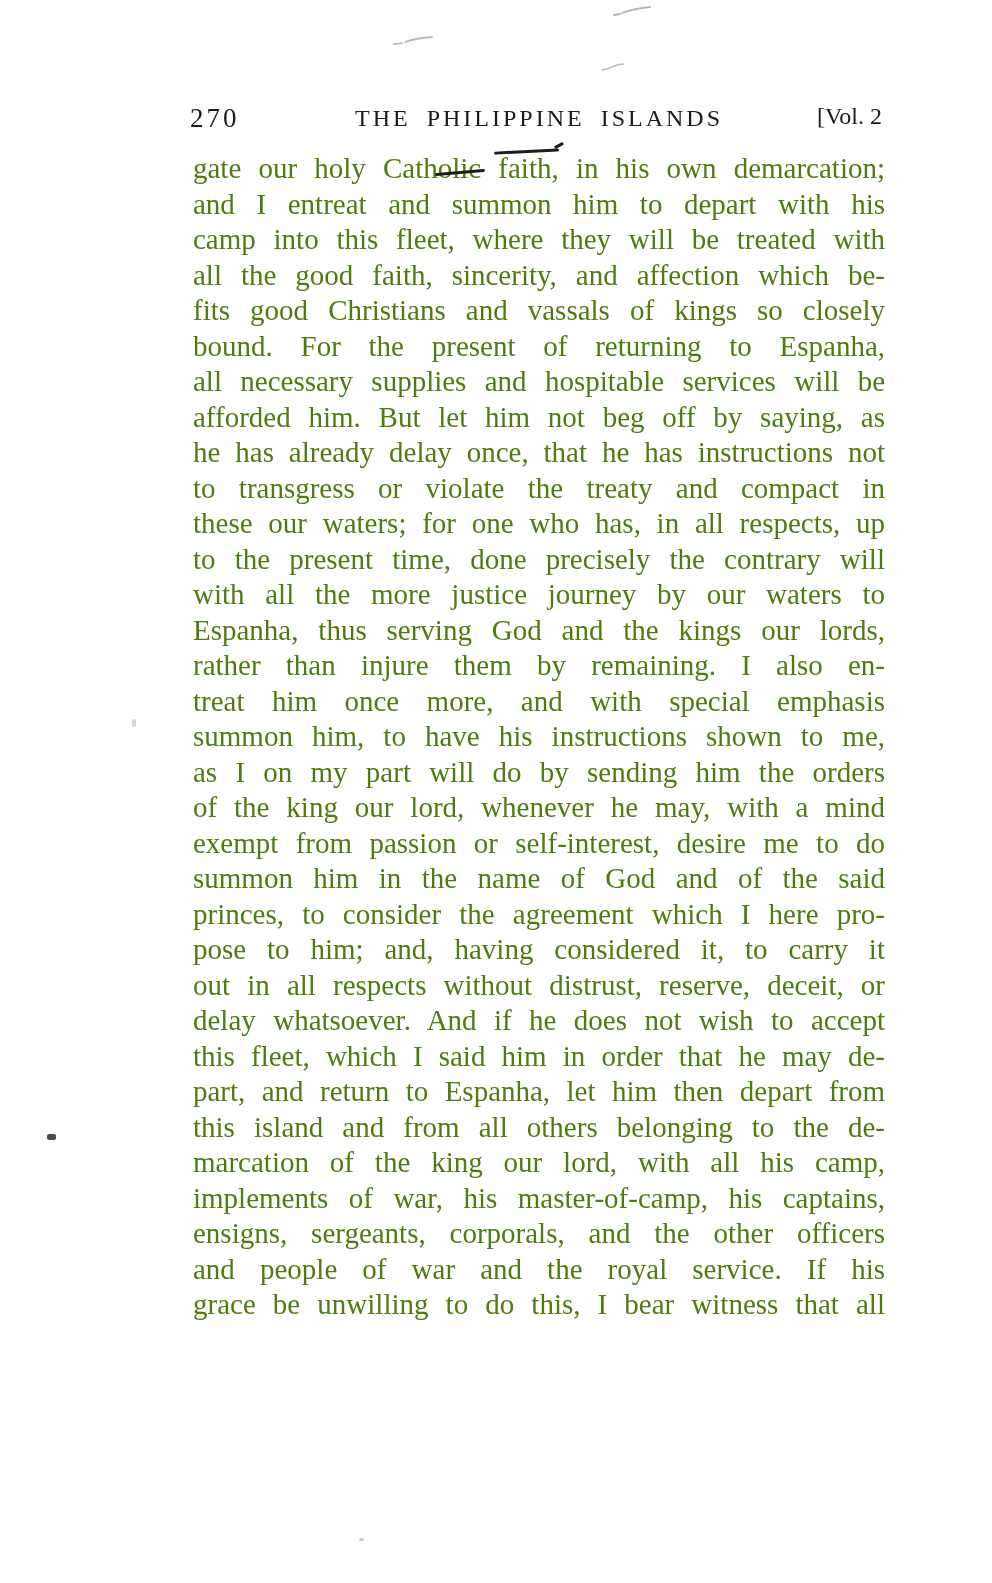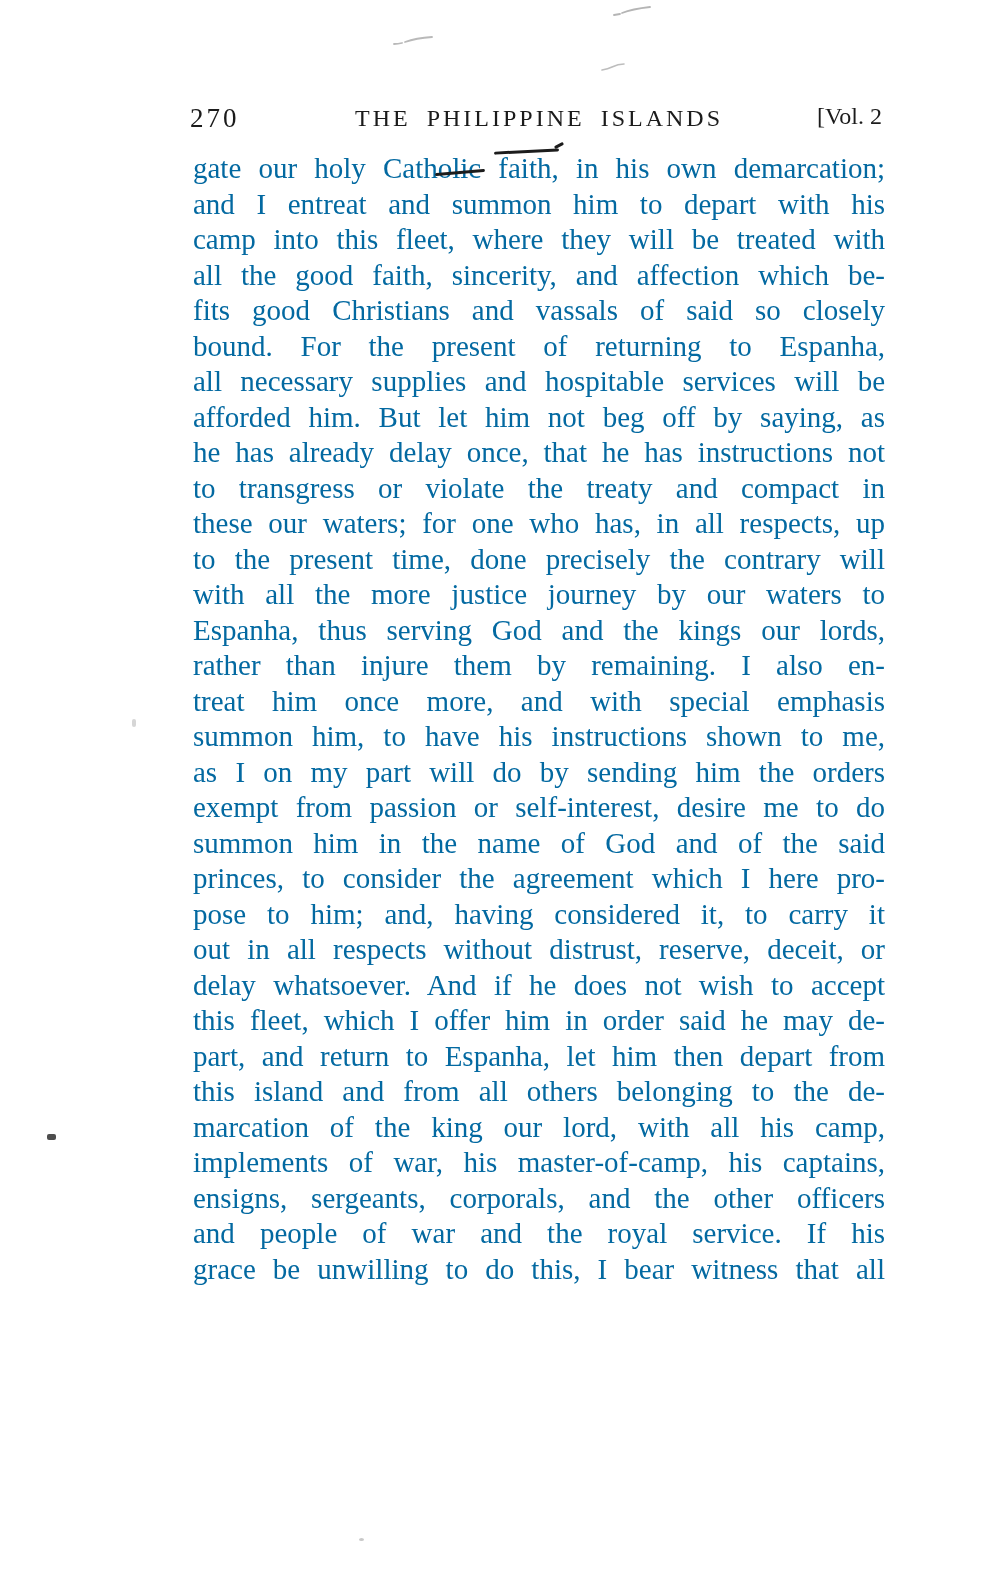--- a/index.html
+++ b/index.html
@@ -47,21 +47,21 @@
     top: 151px;
     width: 692px;
   }
   .line {
     font-size: 29px;
     line-height: 35.5px;
     height: 35.5px;
     text-align: justify;
     text-align-last: justify;
     white-space: normal;
-    color: #0369a1;
+    color: #4d7c0f;
   }
   
   .struck {
     position: relative;
     display: inline-block;
   }
   .struck::after {
     content: "";
     position: absolute;
     left: -3px;
@@ -157,41 +157,42 @@
   <div class="speck-faint"></div>
 
   <div class="page-text">
     <div class="line">
       <span>gate our holy Cath</span><span class="struck">olic</span><span> </span><span class="overlined">faith</span><span>, in his own demarcation;</span>
     </div>
 
   <div class="line">and I entreat and summon him to depart with his</div>
       <div class="line">camp into this fleet, where they will be treated with</div>
       <div class="line">all the good faith, sincerity, and affection which be-</div>
-      <div class="line">fits good Christians and vassals of said so closely</div>
+      <div class="line">fits good Christians and vassals of kings so closely</div>
       <div class="line">bound. For the present of returning to Espanha,</div>
       <div class="line">all necessary supplies and hospitable services will be</div>
       <div class="line">afforded him. But let him not beg off by saying, as</div>
       <div class="line">he has already delay once, that he has instructions not</div>
       <div class="line">to transgress or violate the treaty and compact in</div>
       <div class="line">these our waters; for one who has, in all respects, up</div>
       <div class="line">to the present time, done precisely the contrary will</div>
       <div class="line">with all the more justice journey by our waters to</div>
       <div class="line">Espanha, thus serving God and the kings our lords,</div>
       <div class="line">rather than injure them by remaining. I also en-</div>
       <div class="line">treat him once more, and with special emphasis</div>
       <div class="line">summon him, to have his instructions shown to me,</div>
       <div class="line">as I on my part will do by sending him the orders</div>
+      <div class="line">of the king our lord, whenever he may, with a mind</div>
       <div class="line">exempt from passion or self-interest, desire me to do</div>
       <div class="line">summon him in the name of God and of the said</div>
       <div class="line">princes, to consider the agreement which I here pro-</div>
       <div class="line">pose to him; and, having considered it, to carry it</div>
       <div class="line">out in all respects without distrust, reserve, deceit, or</div>
       <div class="line">delay whatsoever. And if he does not wish to accept</div>
-      <div class="line">this fleet, which I offer him in order said he may de-</div>
+      <div class="line">this fleet, which I said him in order that he may de-</div>
       <div class="line">part, and return to Espanha, let him then depart from</div>
       <div class="line">this island and from all others belonging to the de-</div>
       <div class="line">marcation of the king our lord, with all his camp,</div>
       <div class="line">implements of war, his master-of-camp, his captains,</div>
       <div class="line">ensigns, sergeants, corporals, and the other officers</div>
       <div class="line">and people of war and the royal service. If his</div>
       <div class="line">grace be unwilling to do this, I bear witness that all</div>
     </div>
 
 </div>

